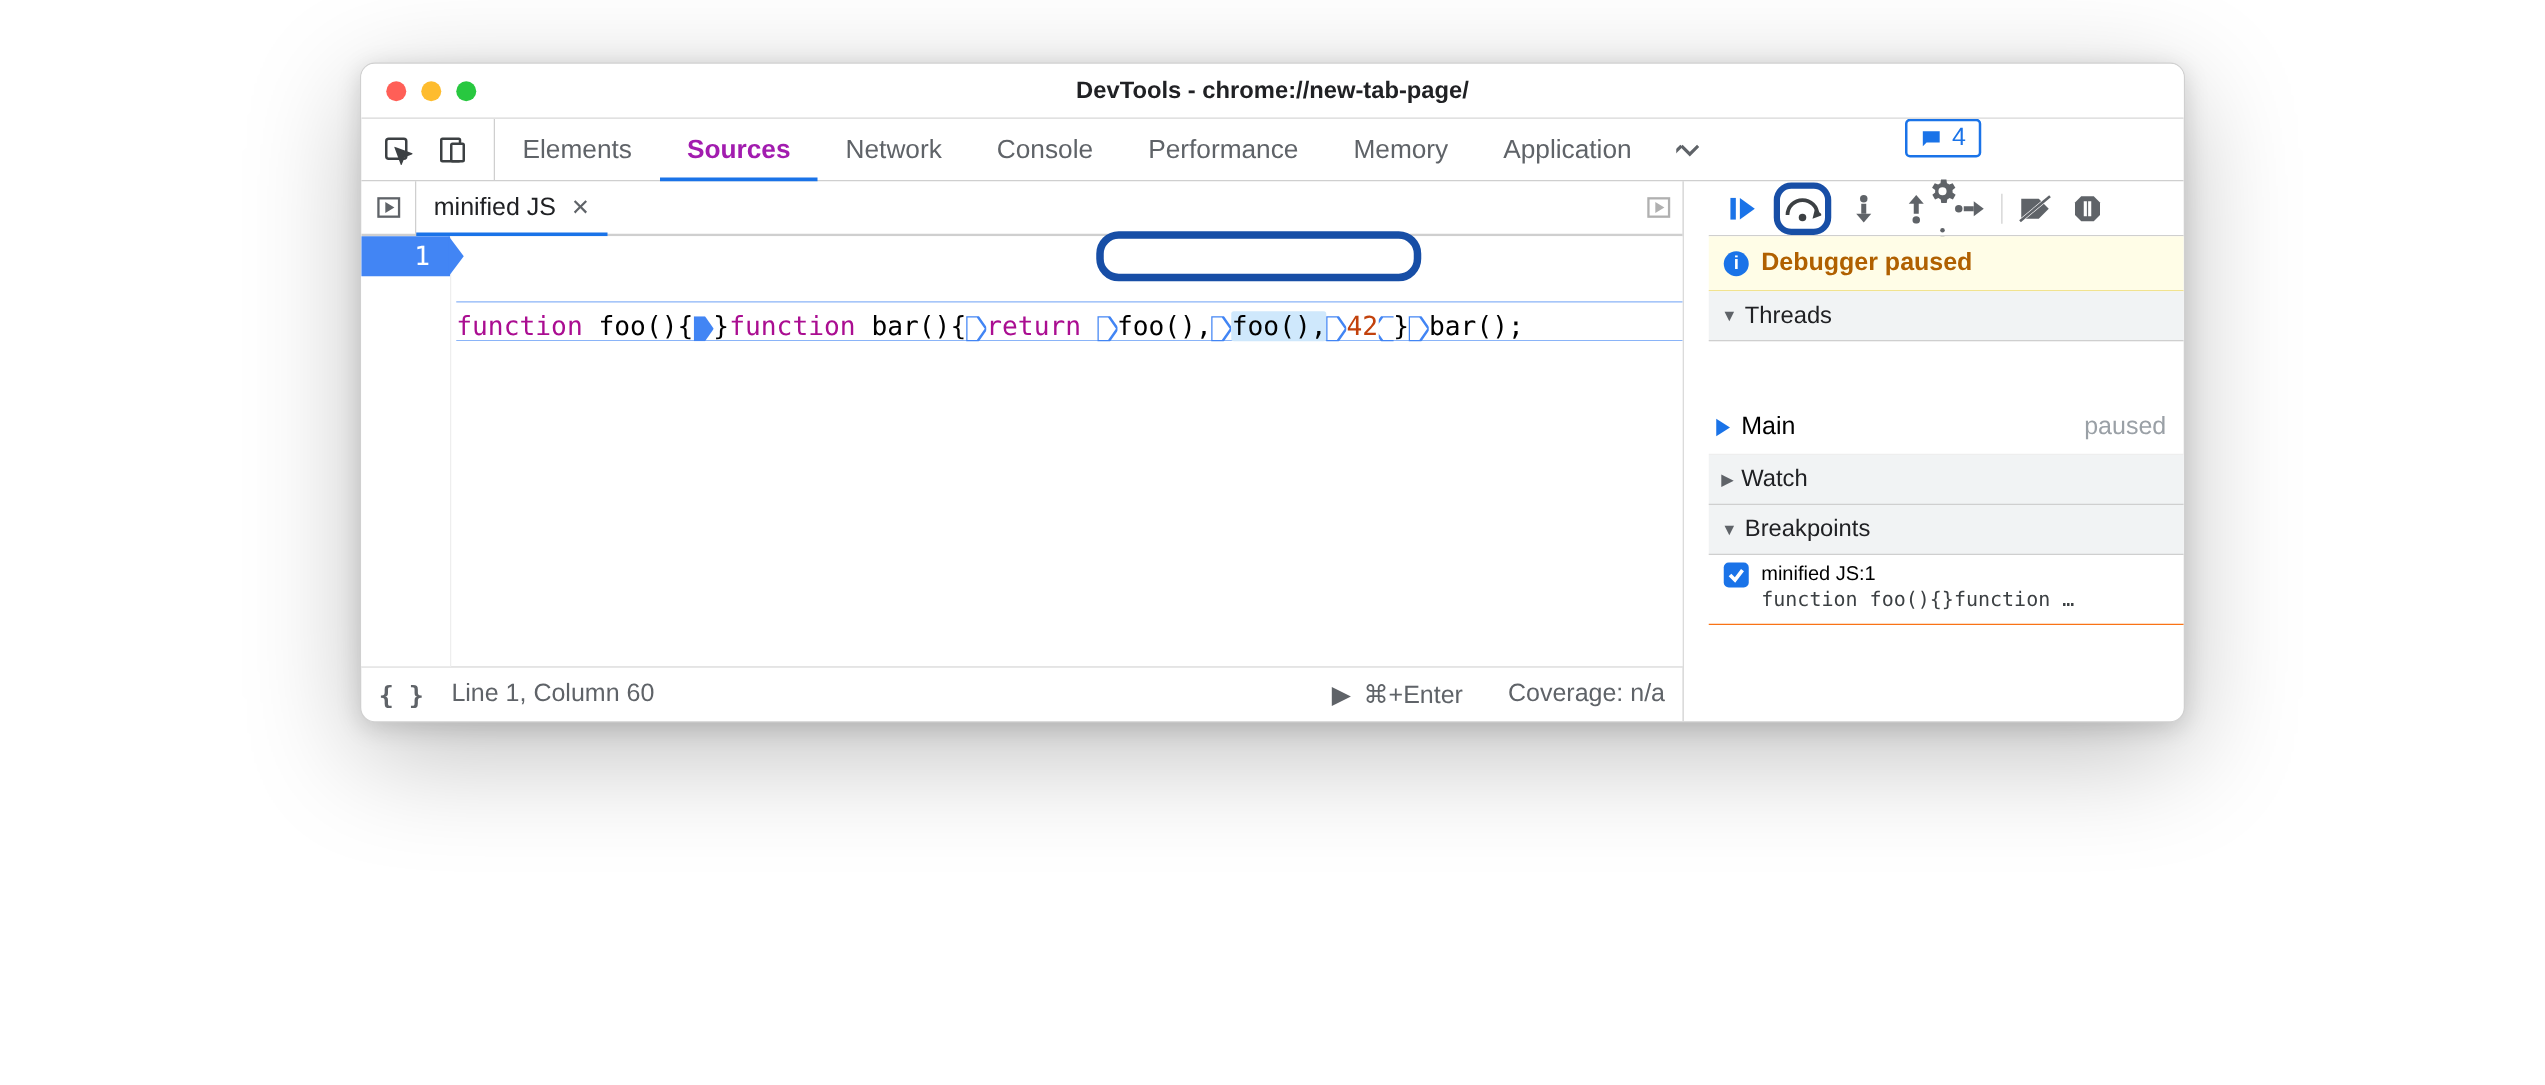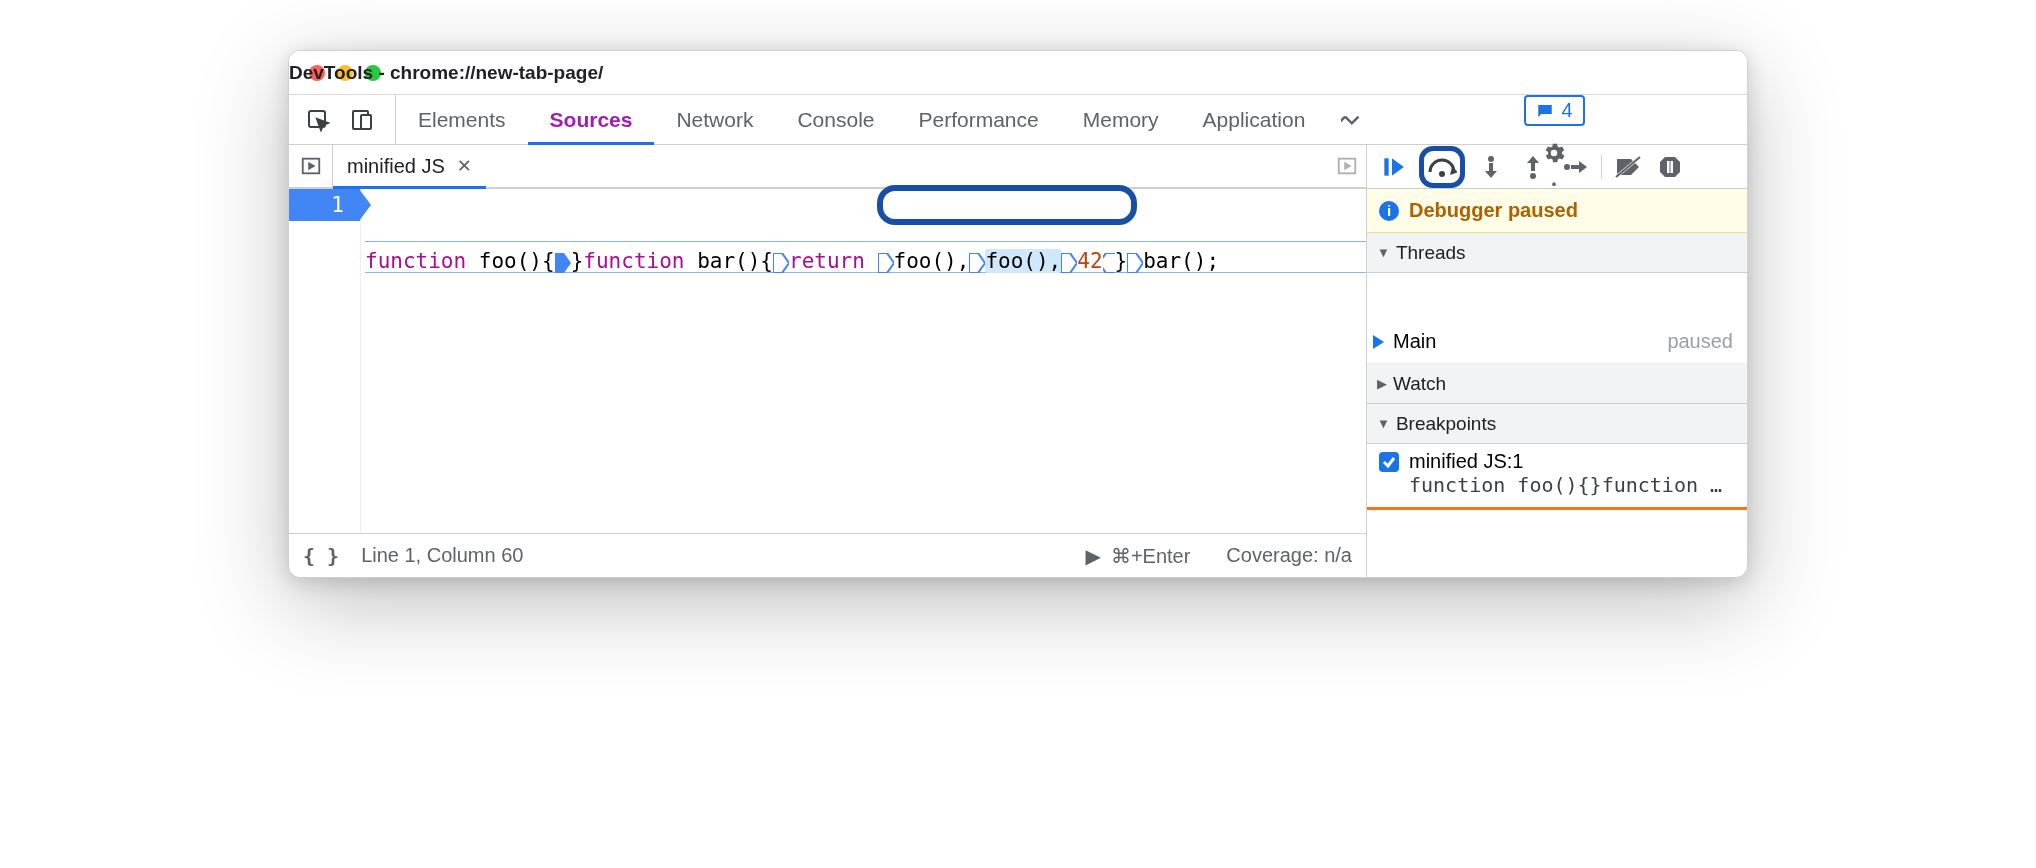--- a/index.html
+++ b/index.html
@@ -23,21 +23,21 @@
     height:44px;
     display:flex;
     align-items:center;
     border-bottom:1px solid #d8d8d8;
     position:relative;
     background:#fff;
   }
   .traffic { display:flex; gap:12px; padding-left:20px; }
   .dot { width:16px; height:16px; border-radius:50%; }
   .dot.red{background:#ff5f57;} .dot.yel{background:#febc2e;} .dot.grn{background:#28c840;}
-  .title { position:absolute; left:0; right:0; font-size:19px; font-weight:700; color:#202124; pointer-events:none;}
+  .title { position:absolute; left:0; right:0; text-align:center; font-size:19px; font-weight:700; color:#202124; pointer-events:none;}
 
   
   .tabs {
     height:50px;
     display:flex;
     align-items:stretch;
     border-bottom:1px solid #cfcfcf;
     font-size:21px;
     color:#5f6368;
   }
@@ -47,21 +47,21 @@
   .tabs .tab { padding:0 22px; display:flex; align-items:center; cursor:pointer; position:relative;}
   .tabs .tab.active { color:#a21caf; font-weight:700;}
   .tabs .tab.active::after{content:"";position:absolute;left:0;right:0;bottom:-1px;height:3.5px;background:#1a73e8;}
   .tabs .more { padding:0 14px; display:flex; align-items:center; color:#5f6368;}
   .tabs .right { margin-left:auto; display:flex; align-items:center; gap:14px; padding-right:14px;}
   .badge { display:flex; align-items:center; gap:8px; border:2px solid #1a73e8; border-radius:4px; padding:2px 10px; color:#1a73e8; font-size:20px; font-weight:400;}
   .badge svg{fill:#1a73e8;}
   .iconbtn { display:flex; align-items:center; justify-content:center; width:30px; height:30px; cursor:pointer; color:#5f6368;}
 
   
-  .main { flex:1; display:flex; min-height:0;}
+  .main { flex:1; display:flex; min-height:0;gap:20px;}
   .left { flex:1; display:flex; flex-direction:column; border-right:1px solid #cfcfcf; min-width:0;}
   .right { width:380px; display:flex; flex-direction:column; min-width:0;}
 
   
   .filetabs { height:44px; display:flex; align-items:stretch; border-bottom:2px solid #cfcfcf; font-size:20px; color:#5f6368;}
   .navicon { width:44px; display:flex; align-items:center; justify-content:center; border-right:1px solid #cfcfcf;}
   .filetab { display:flex; align-items:center; gap:12px; padding:0 14px; position:relative; color:#202124;}
   .filetab .close{font-size:18px;color:#5f6368;}
   .filetab::after{content:"";position:absolute;left:0;right:0;bottom:-2px;height:3px;background:#1a73e8;}
   .snippet-toggle{margin-left:auto;width:38px;display:flex;align-items:center;justify-content:center;}
@@ -94,21 +94,21 @@
 
   .dbgpaused{background:#fffde7;border-bottom:1px solid #f1e28f;height:44px;display:flex;align-items:center;gap:10px;padding:0 12px;color:#b06000;font-size:20px;font-weight:700;}
   .dbgpaused .info{width:20px;height:20px;border-radius:50%;background:#1a73e8;color:#fff;font-size:15px;display:flex;align-items:center;justify-content:center;font-weight:700;}
 
   .sec-h{height:40px;border-bottom:1px solid #cfcfcf;background:#f1f3f4;display:flex;align-items:center;gap:6px;padding:0 10px;font-size:19px;color:#202124;}
   .sec-h .tri{font-size:13px;color:#5f6368;}
   .thread{height:44px;display:flex;align-items:center;justify-content:space-between;padding:0 14px 0 26px;font-size:20px;border-bottom:1px solid #eee;}
   .thread.cur{position:relative;margin-top:47px;}
   .thread.cur::before{content:"";position:absolute;left:6px;top:50%;transform:translateY(-50%);width:0;height:0;border-top:7px solid transparent;border-bottom:7px solid transparent;border-left:11px solid #1a73e8;}
   .thread .st{color:#9aa0a6;}
-  .bprow{padding:6px 12px 10px 12px;border-bottom:3px solid #f97316;font-size:20px;}
+  .bprow{padding:6px 12px 10px 12px;border-bottom:1px solid #f97316;font-size:16px;}
   .bprow .r1{display:flex;align-items:center;gap:10px;}
   .chk{width:20px;height:20px;border-radius:4px;background:#1a73e8;display:flex;align-items:center;justify-content:center;}
   .chk svg{stroke:#fff;fill:none;stroke-width:3;}
   .bprow .snip{font-family:Menlo,monospace;color:#3c4043;padding-left:30px;white-space:nowrap;overflow:hidden;text-overflow:ellipsis;}
 </style>
 </head>
 <body>
 
 <div class="window">
 

